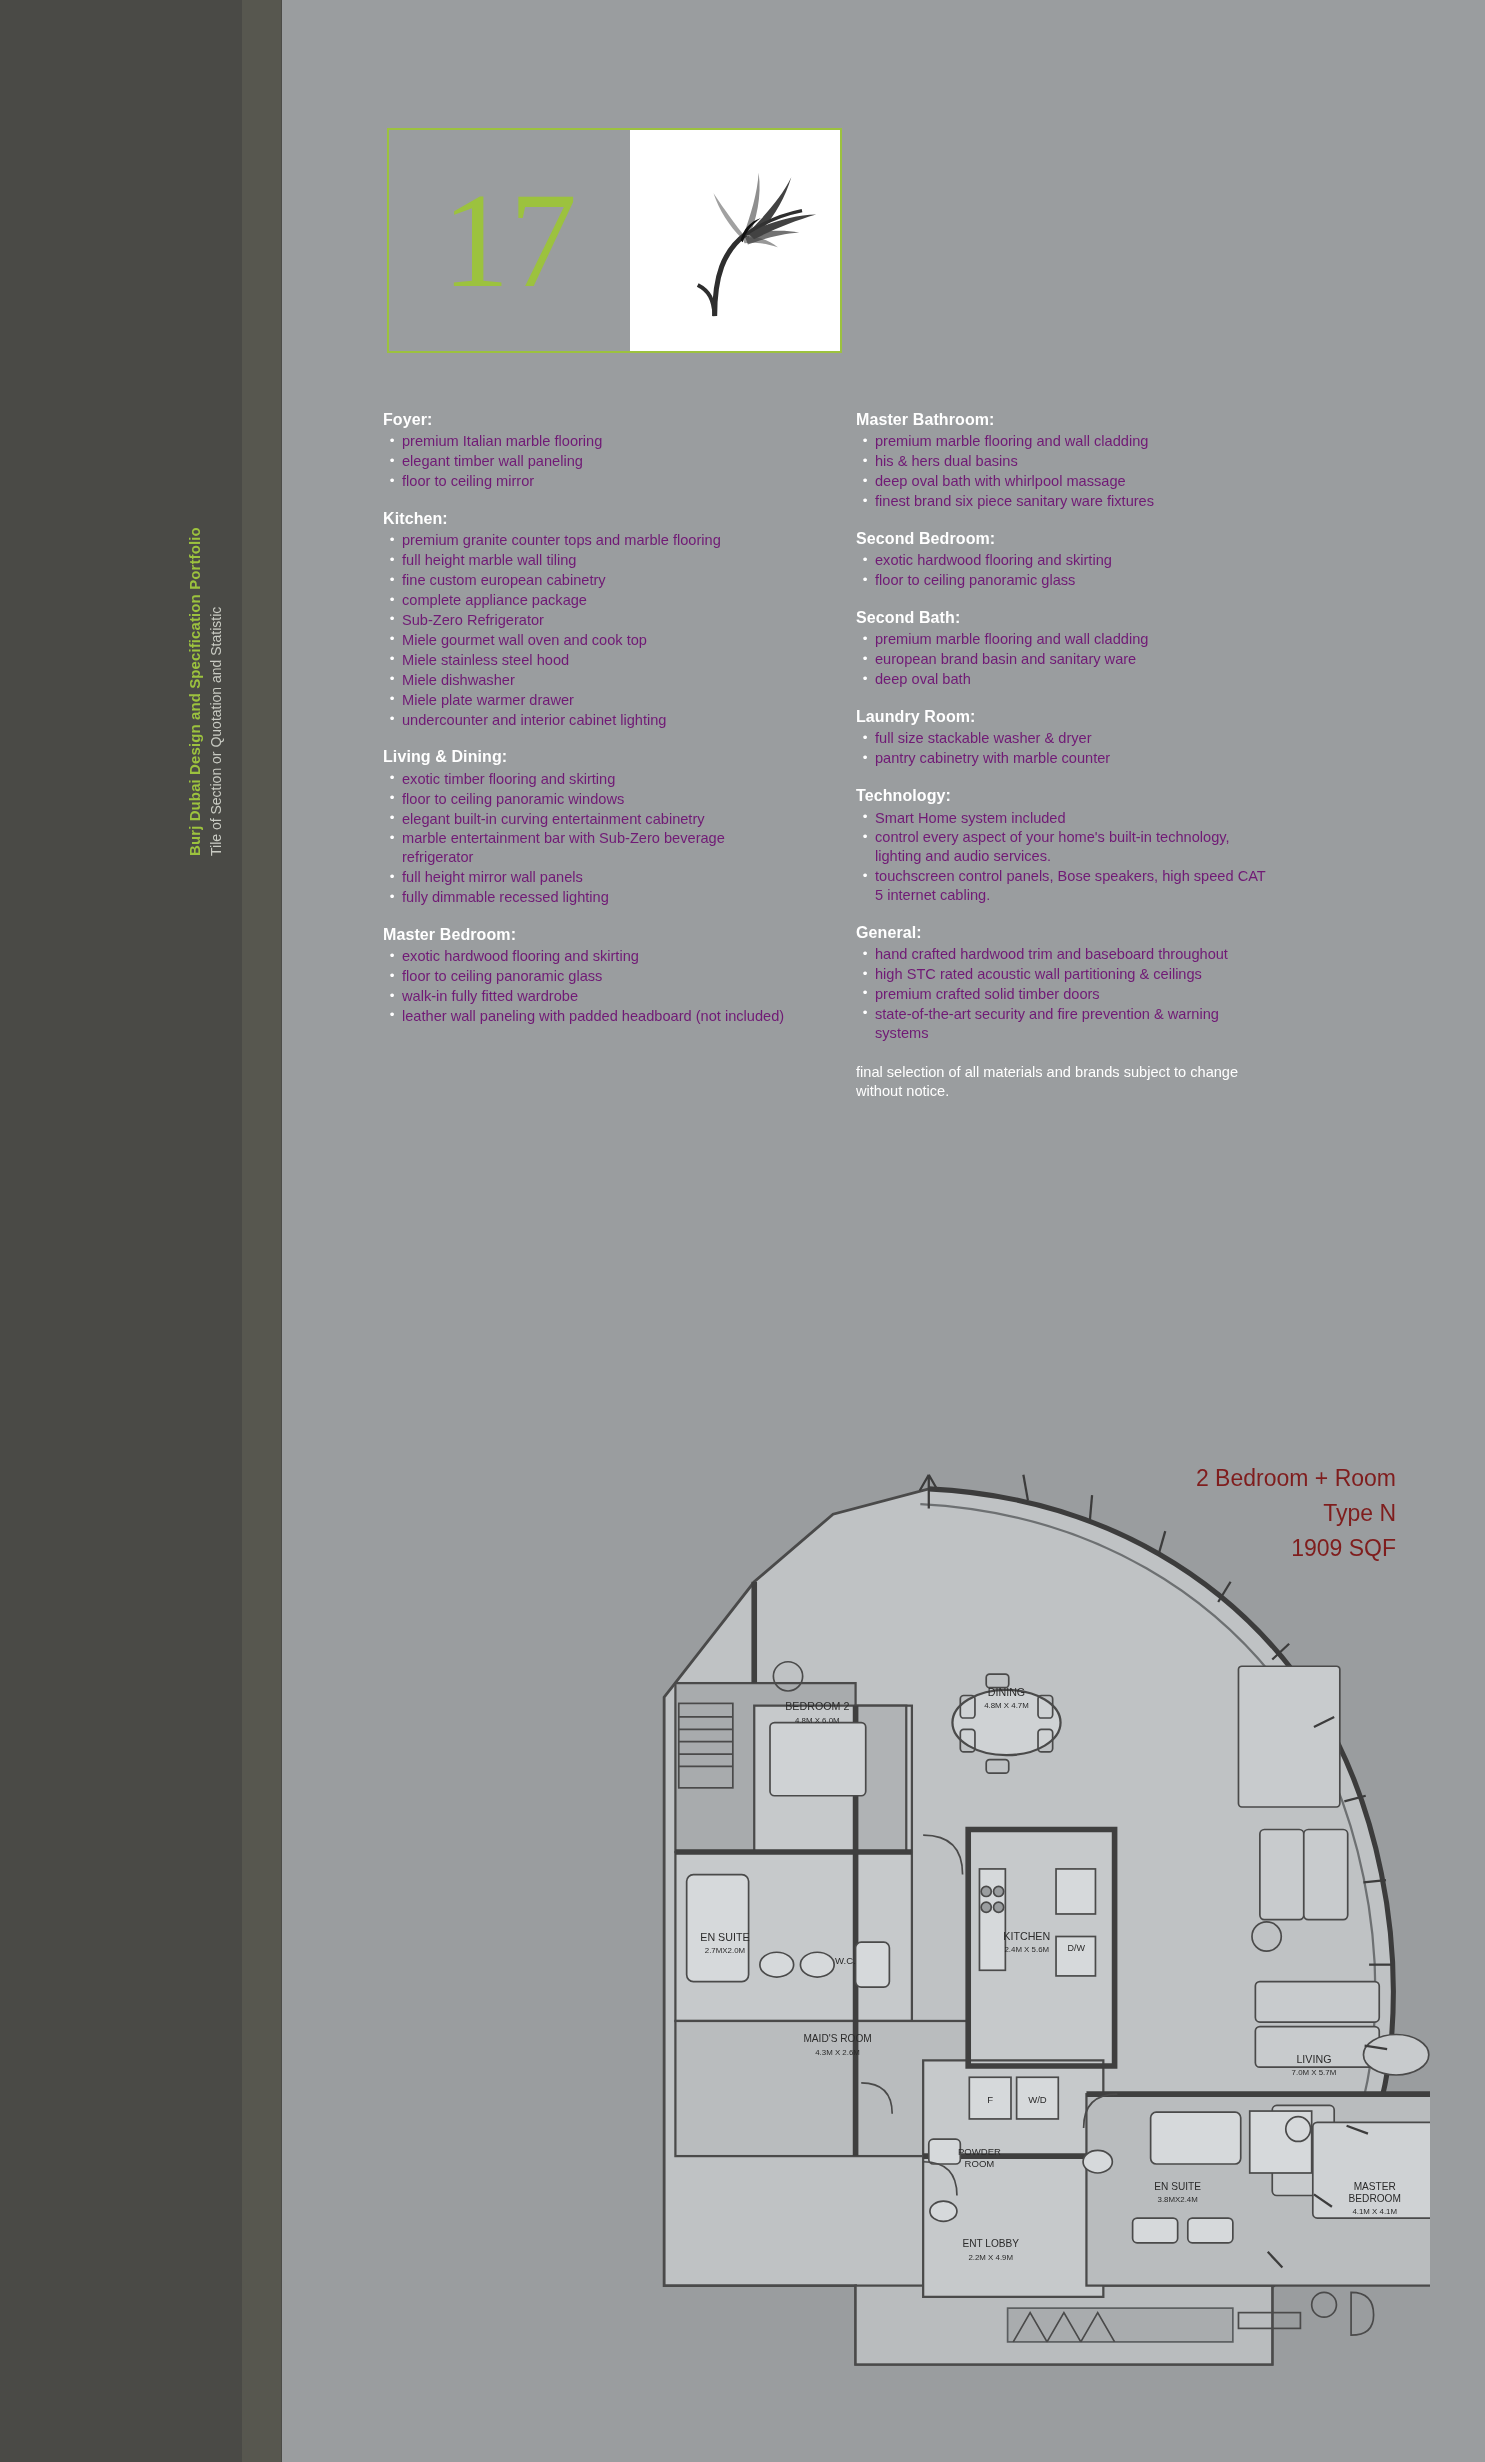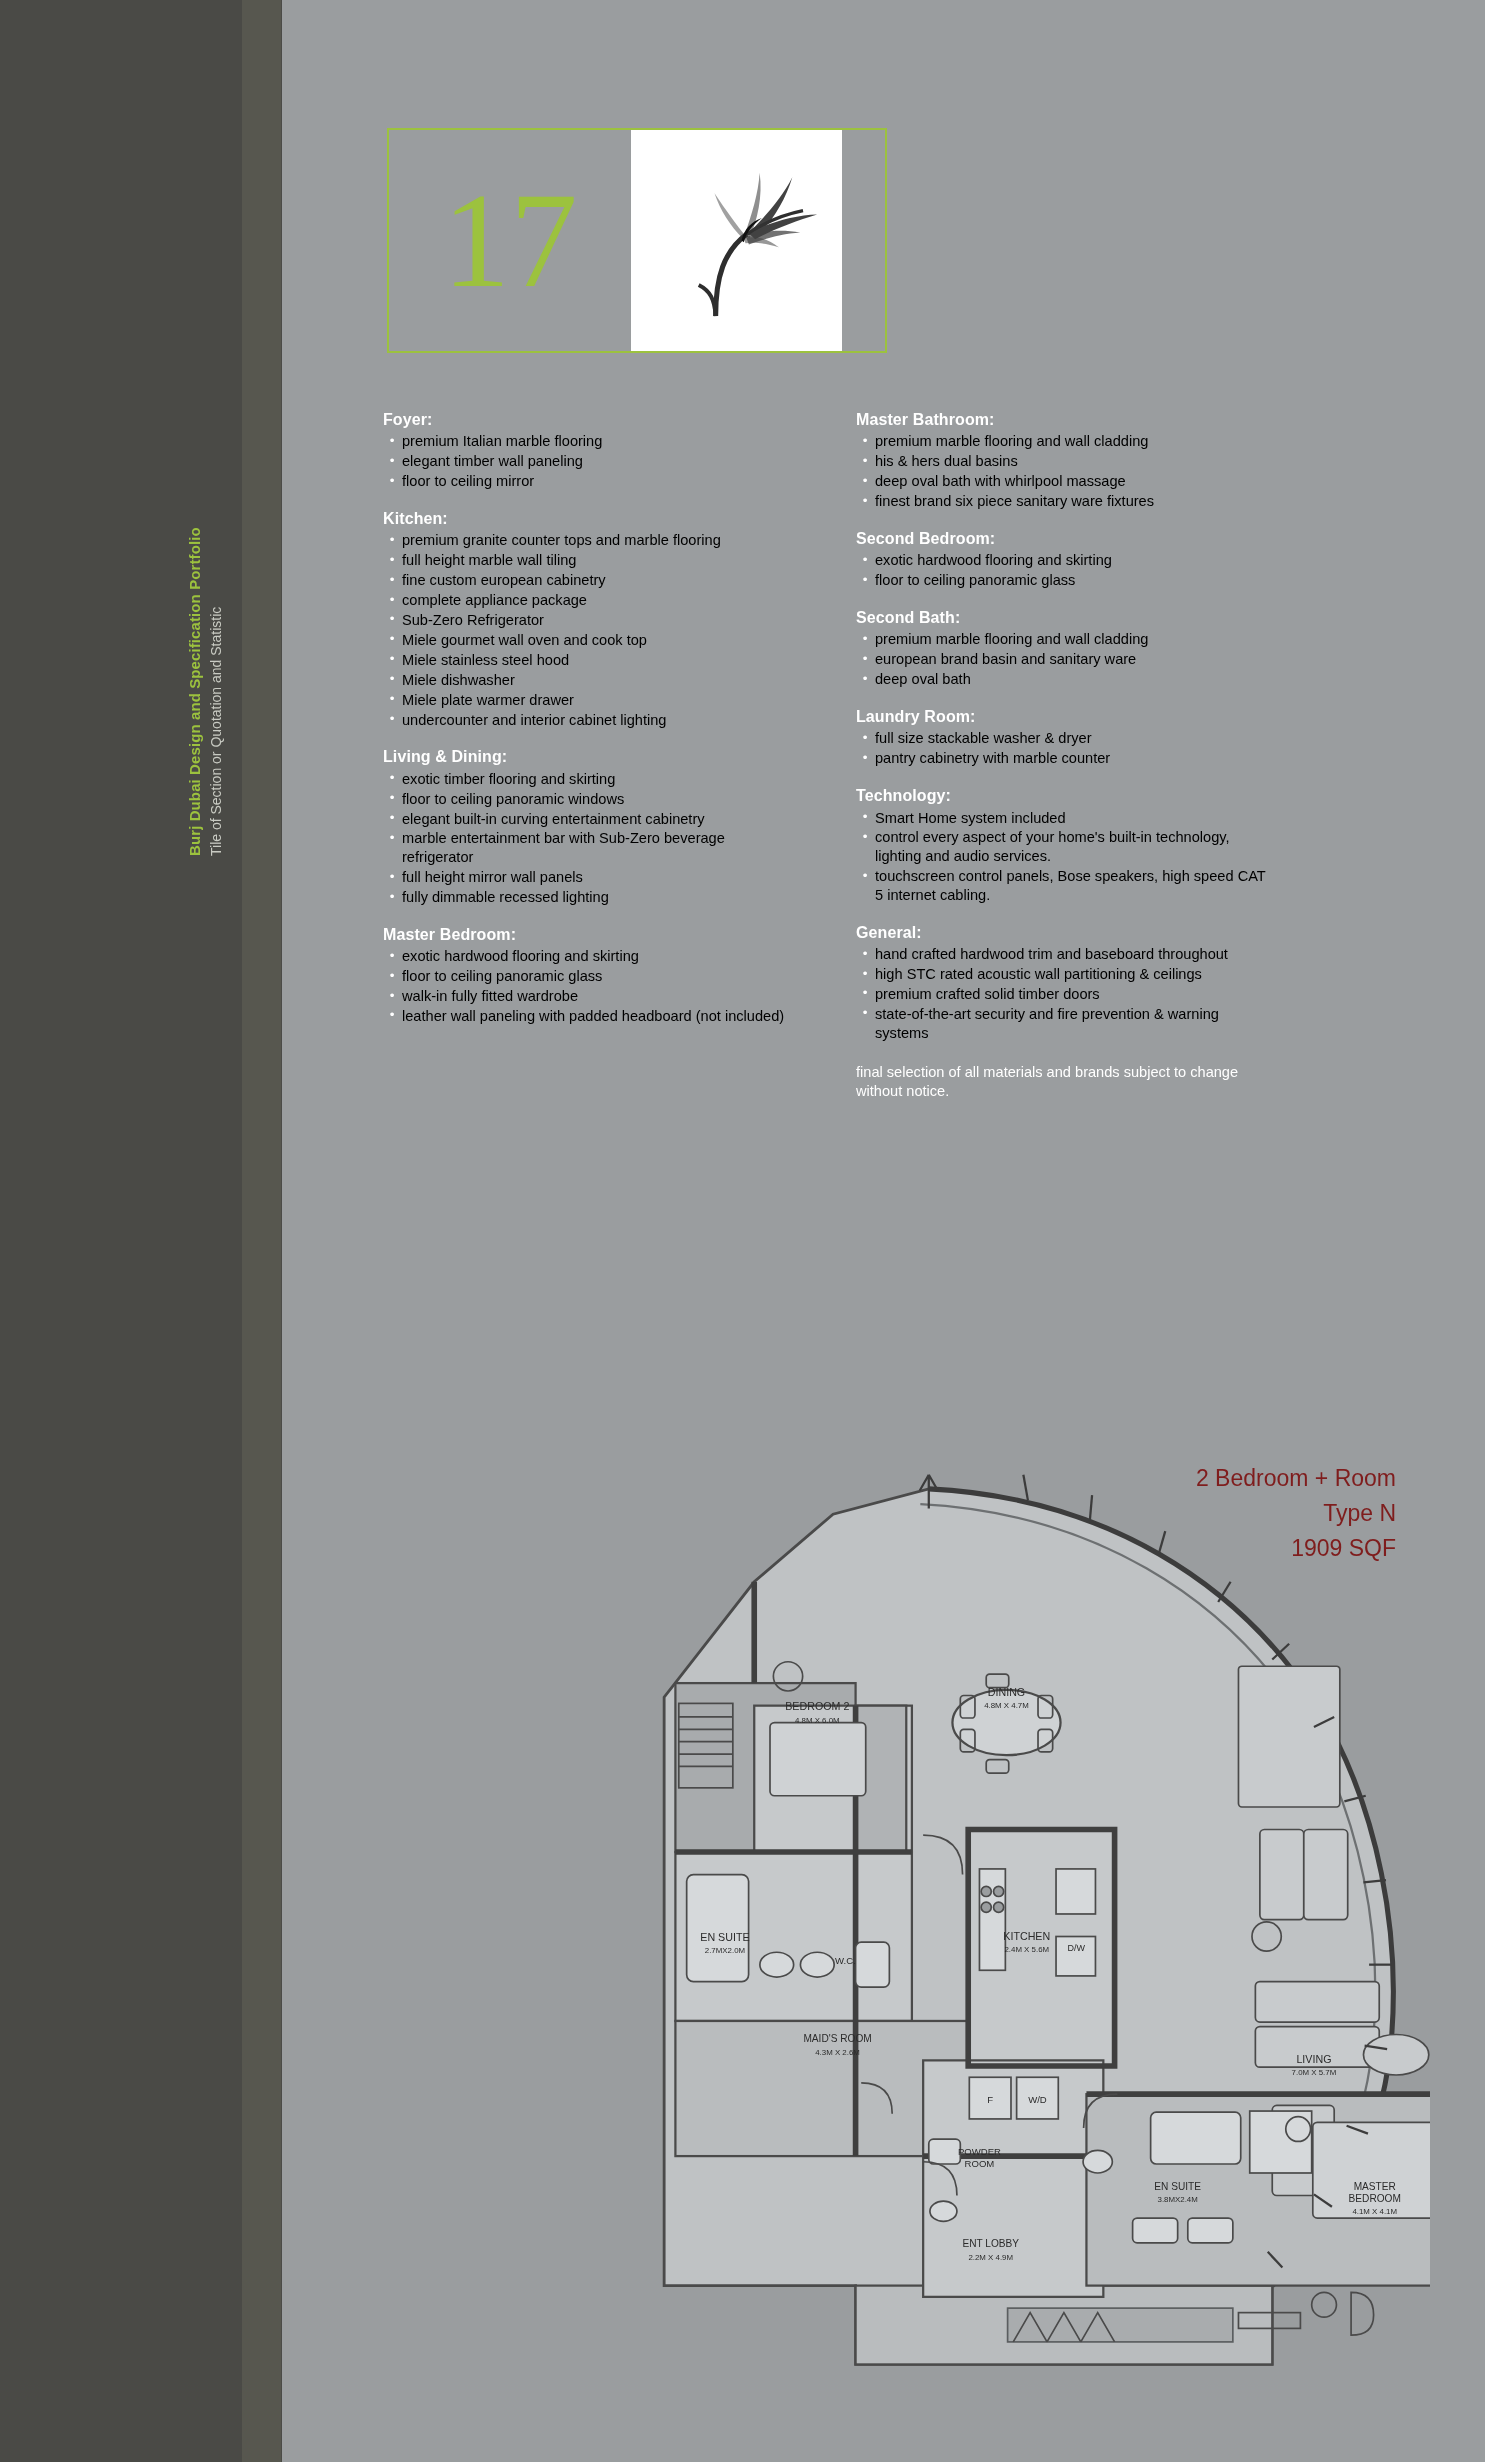--- a/index.html
+++ b/index.html
@@ -61,21 +61,21 @@
     font-size: 14px;
     color: #c9cbc3;
     display: block;
     margin-top: 4.5px;
   }
   
   .logo-box {
     position: absolute;
     left: 387px;
     top: 128px;
-    width: 500px;
+    width: 455px;
     height: 225px;
     border: 2.3px solid #9cc23e;
     box-sizing: border-box;
     background: transparent;
     display: flex;
   }
   .logo-number {
     width: 242px;
     height: 100%;
     display: flex;
@@ -120,21 +120,21 @@
   }
   .sec ul {
     margin: 0;
     padding: 0;
     list-style: none;
   }
   .sec li {
     position: relative;
     font-size: 14.6px;
     line-height: 1.29;
-    color: #000000;
+    color: #701a75;
     padding-left: 19px;
     margin-bottom: 1.1px;
   }
   .sec li::before {
     content: "\2022";
     position: absolute;
     left: 6.8px;
     top: -0.6px;
     font-size: 13.5px;
     color: #ffffff;

